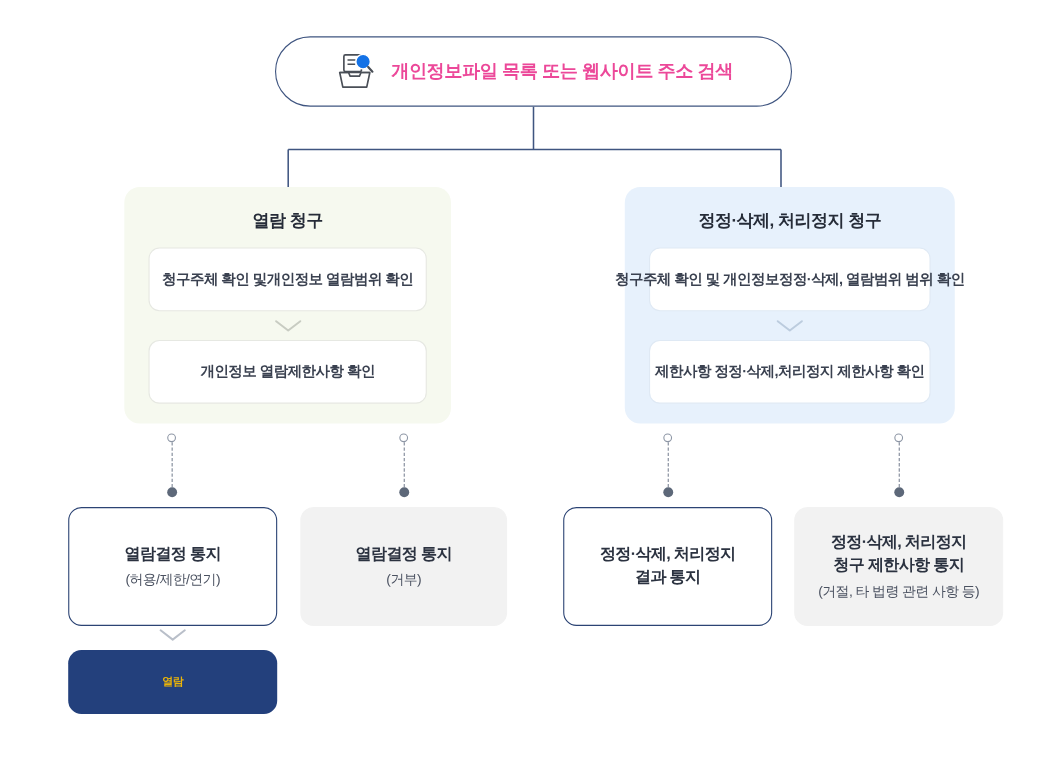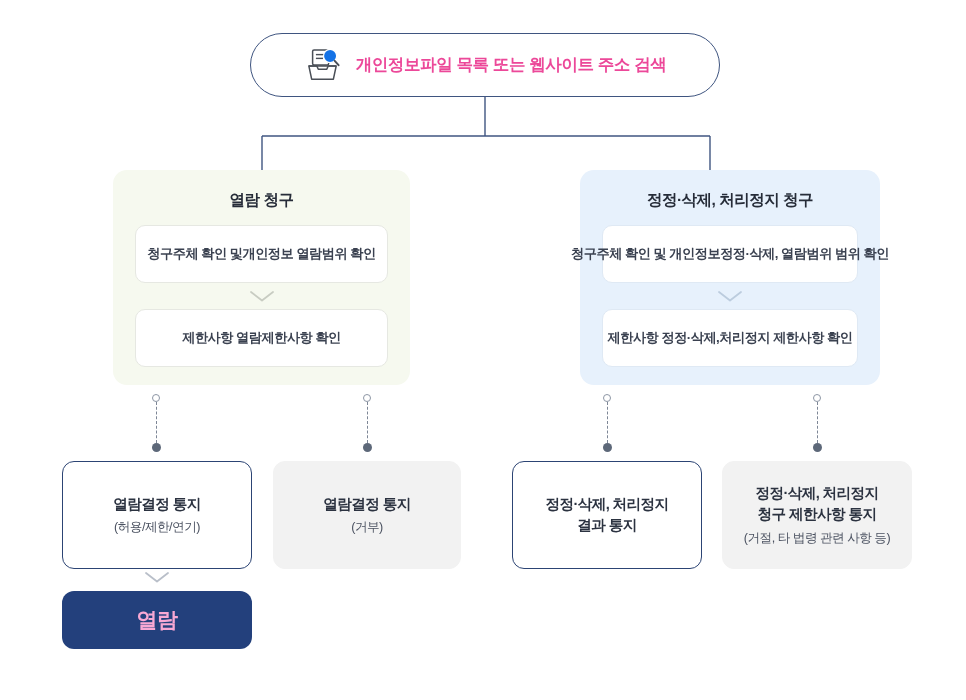--- a/index.html
+++ b/index.html
@@ -70,21 +70,21 @@
     padding: 14px 22px 6px 22px;
   }
   .panel-left {
     left: 113px;
     top: 170px;
     width: 297px;
     height: 215px;
     background: #f6f9ef;
   }
   .panel-right {
-    left: 580px;
+    left: 568px;
     top: 170px;
     width: 300px;
     height: 215px;
     background: #e7f1fc;
   }
   .panel-title {
     text-align: center;
     font-size: 15.5px;
     font-weight: 700;
     letter-spacing: -0.5px;
@@ -189,22 +189,22 @@
   .final-box {
     position: absolute;
     box-sizing: border-box;
     background: #23407c;
     border-radius: 12px;
     display: flex;
     align-items: center;
     justify-content: center;
   }
   .final-box .f-label {
-    color: #f9a8d4;
-    font-size: 21px;
+    color: #eab308;
+    font-size: 10px;
     font-weight: 700;
     letter-spacing: -0.4px;
   }
   .final-chev {
     position: absolute;
     display: flex;
     align-items: center;
     justify-content: center;
   }
 </style>
@@ -245,21 +245,21 @@
       <span class="ln">개인정보 열람범위 확인</span>
     </div>
 
     <div class="chev">
       <svg width="26" height="13" viewBox="0 0 26 13">
           <path d="M 2 2 L 13 10.5 L 24 2" fill="none" stroke="#c8ccc2" stroke-width="1.8" stroke-linecap="round" stroke-linejoin="round"></path>
         </svg>
     </div>
 
     <div class="step-box">
-      <span class="ln">제한사항 열람</span>
+      <span class="ln">개인정보 열람</span>
       <span class="ln">제한사항 확인</span>
     </div>
   </div>
 
   <div class="panel panel-right">
     <div class="panel-title">정정·삭제, 처리정지 청구</div>
 
     <div class="step-box">
       <span class="ln">청구주체 확인 및 개인정보</span>
       <span class="ln">정정·삭제, 열람범위 범위 확인</span>

